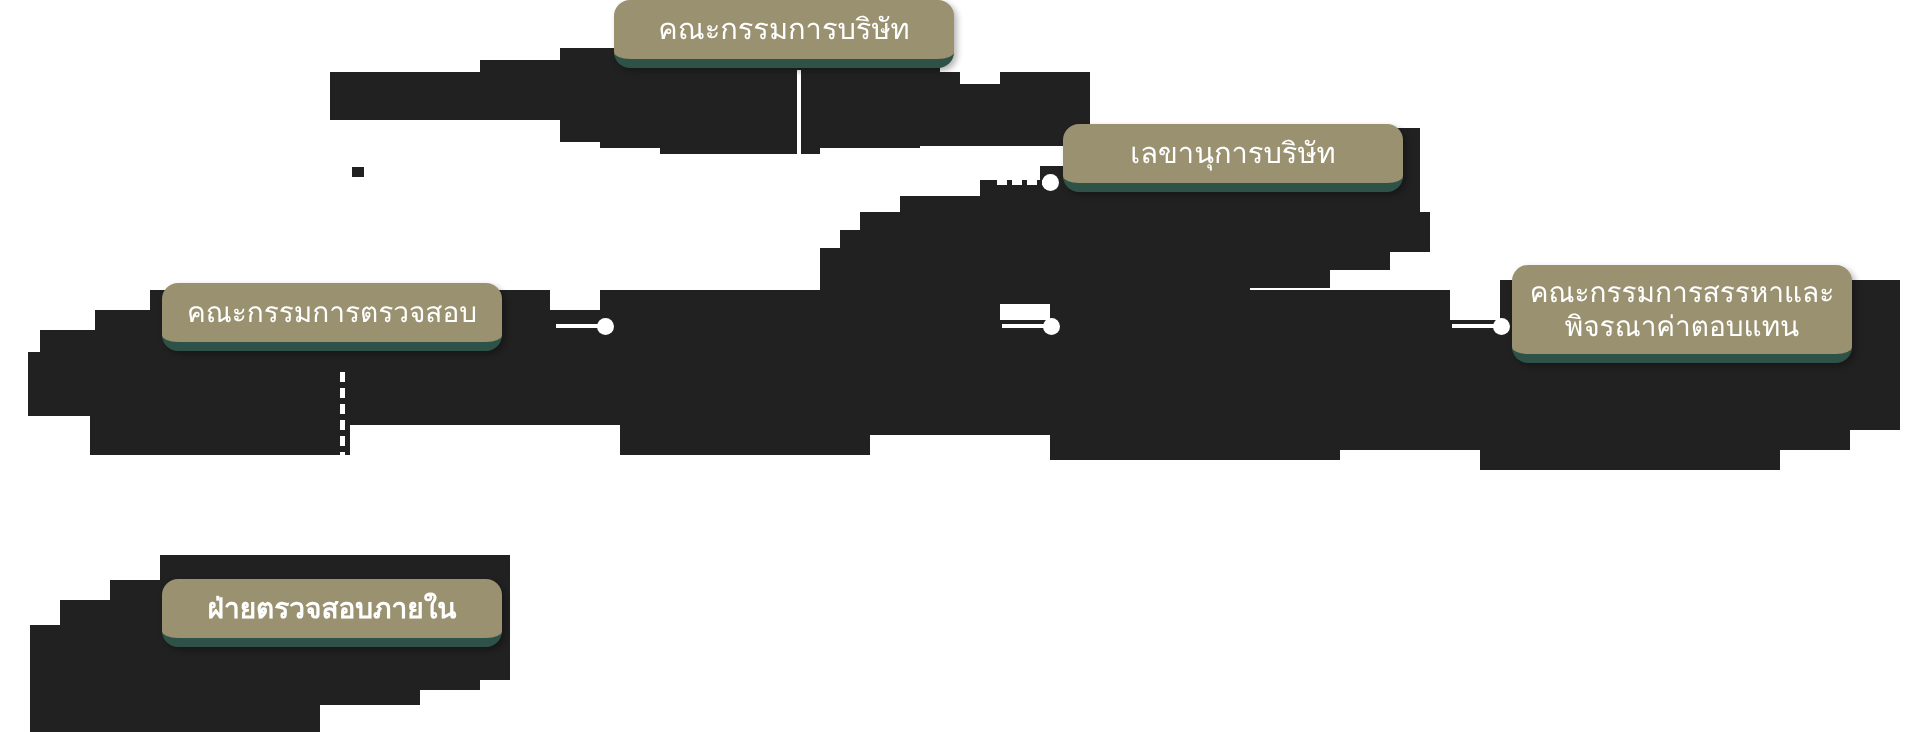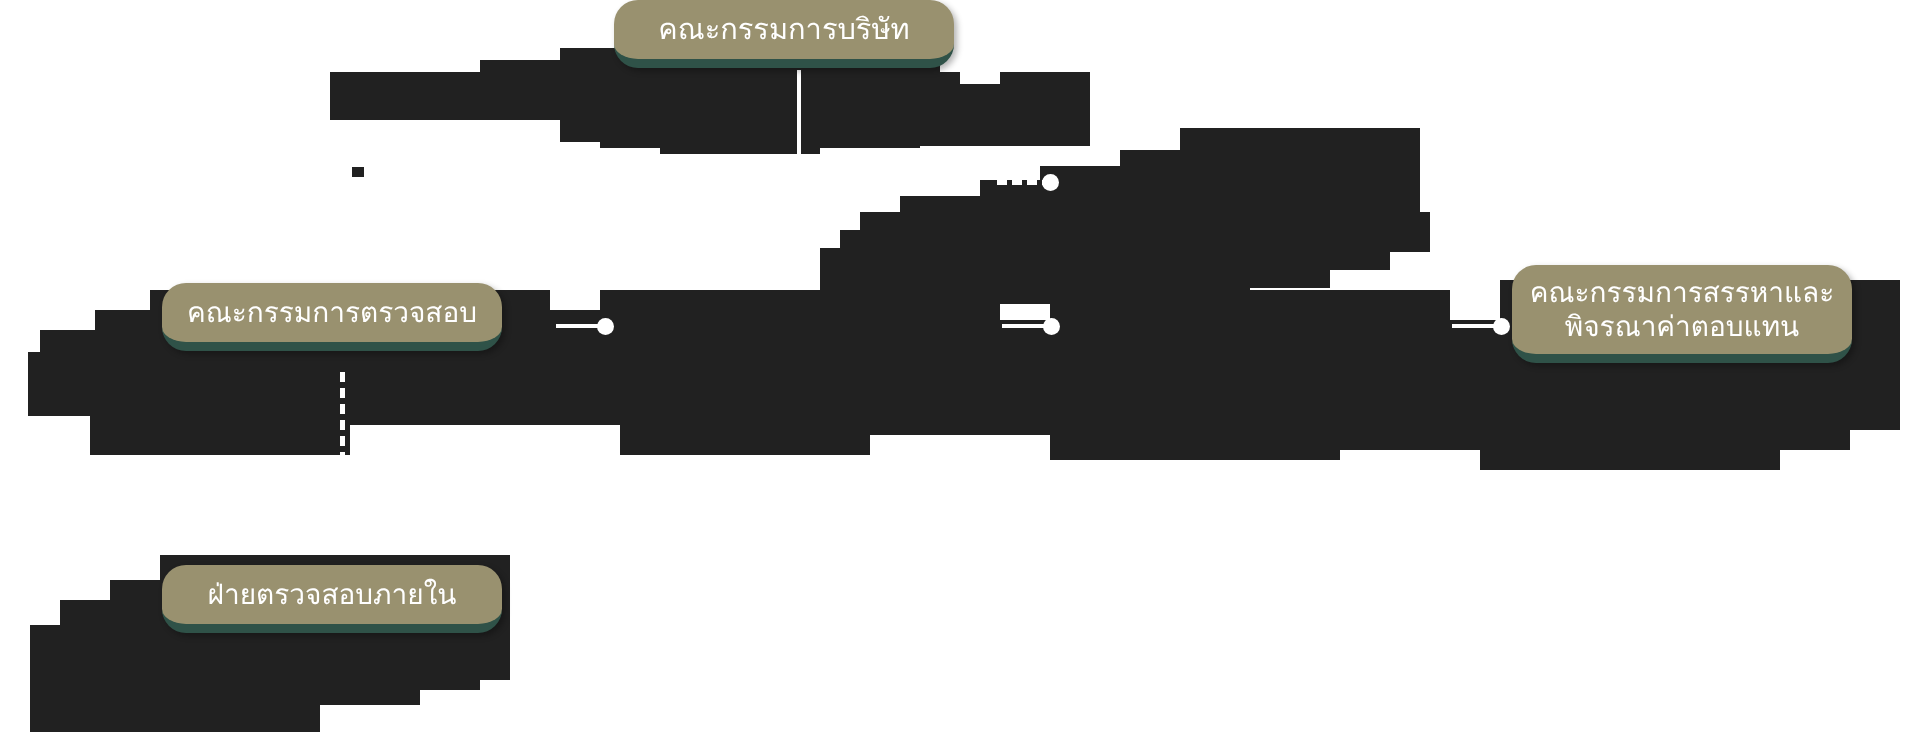--- a/index.html
+++ b/index.html
@@ -69,21 +69,21 @@
     border-radius: 50%;
     background: #ffffff;
   }
 
   
   .node {
     position: absolute;
     box-sizing: border-box;
     background: #99916f;
     border-bottom: 9px solid #2f5248;
-    border-radius: 24px;
+    border-radius: 16px;
     display: flex;
     align-items: center;
     justify-content: center;
     text-align: center;
     color: #ffffff;
     line-height: 1.18;
     padding: 2px 10px;
     box-shadow: 3px 3px 6px rgba(0,0,0,0.30);
   }
   .node-label {
@@ -189,29 +189,32 @@
     <div class="edge-line h-solid" style="left:1452px; top:324px; width:55px;"></div>
     <div class="edge-dot" style="left:1493px; top:318px;"></div>
 
     <div class="edge-dashed-v" style="left:340px; top:372px; height:90px;"></div>
   </div>
 
   <div class="node size-lg" style="left:614px; top:0px; width:340px; height:68px;">
     <span class="node-label">คณะกรรมการบริษัท</span>
   </div>
 
+  <div class="node size-lg" style="left:1063px; top:124px; width:340px; height:68px;">
+    <span class="node-label">เลขานุการบริษัท</span>
+  </div>
 
   <div class="node size-md" style="left:162px; top:283px; width:340px; height:68px;">
     <span class="node-label">คณะกรรมการตรวจสอบ</span>
   </div>
 
 
 
   <div class="node size-md" style="left:1512px; top:265px; width:340px; height:98px;">
     <span class="node-label">คณะกรรมการสรรหาและ
 พิจรณาค่าตอบแทน</span>
   </div>
 
-  <div class="node size-md" style="left:162px; top:565px; width:340px; height:68px;">
+  <div class="node size-md" style="left:162px; top:579px; width:340px; height:68px;font-weight:bold;">
     <span class="node-label">ฝ่ายตรวจสอบภายใน</span>
   </div>
 
 </div>
 
 </body></html>

